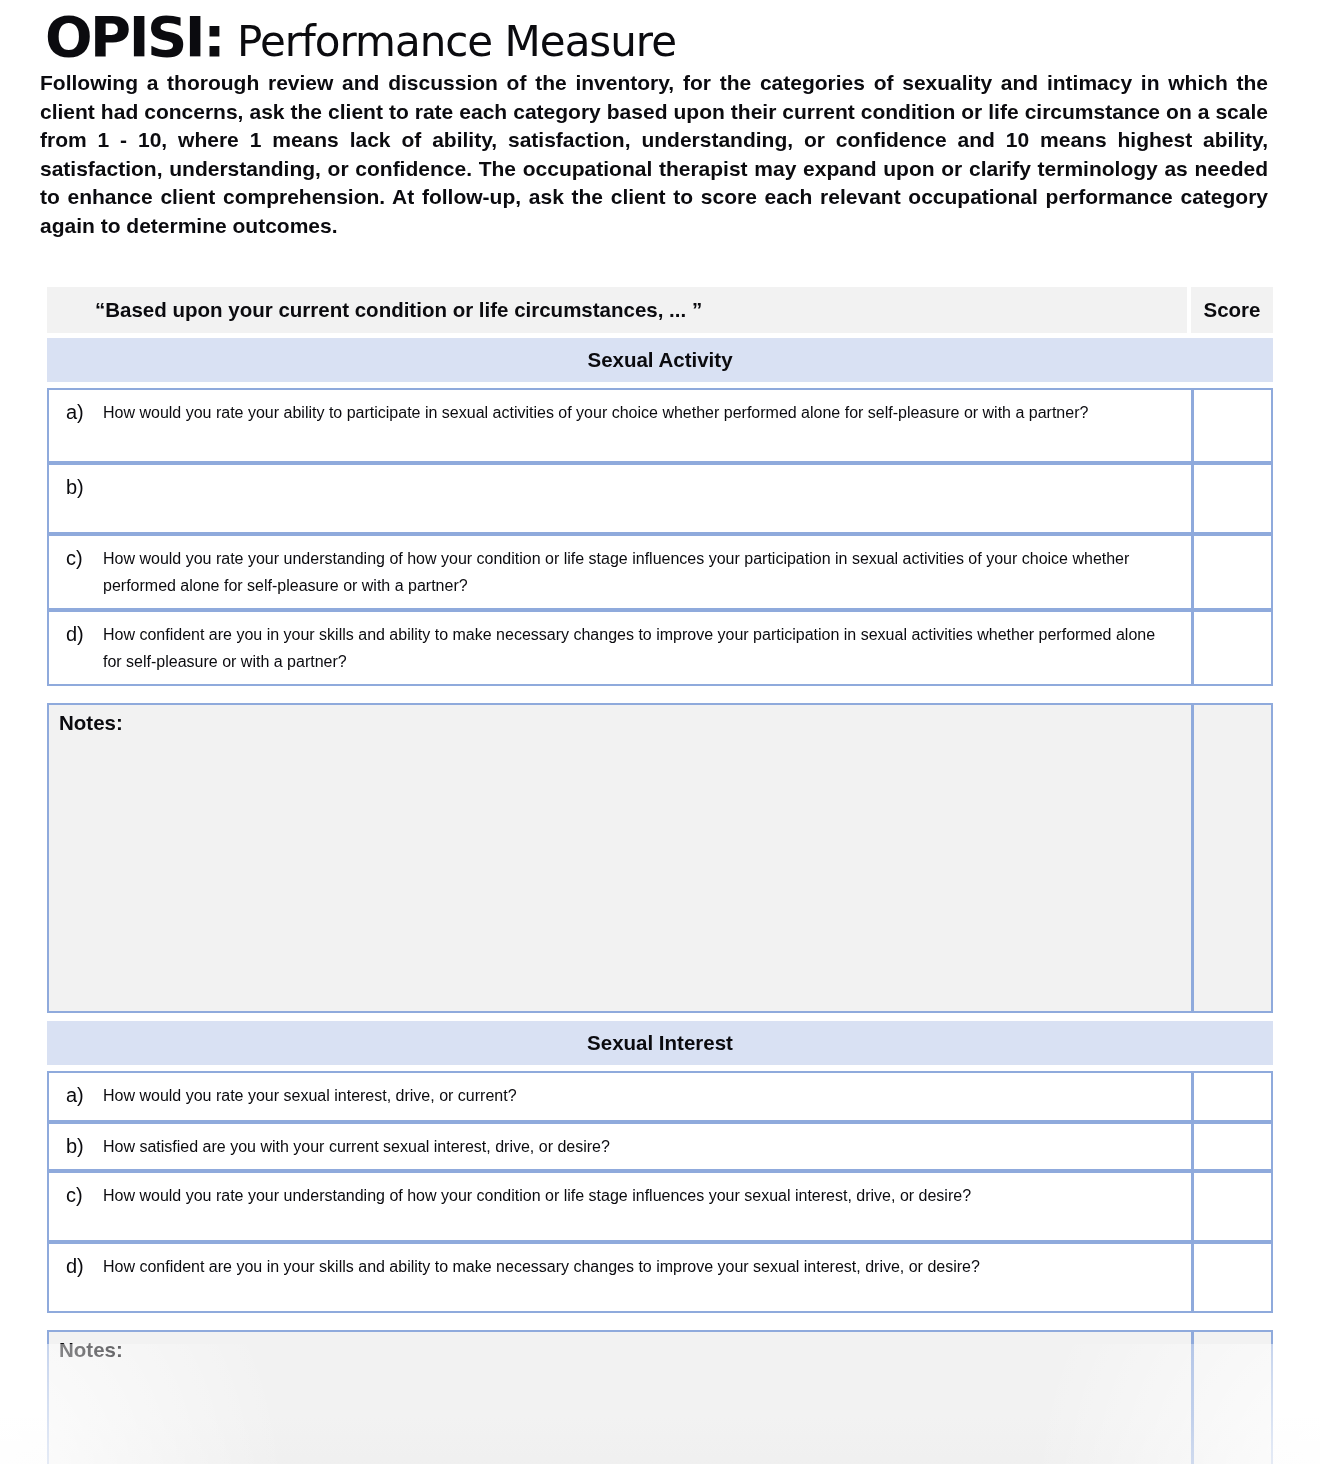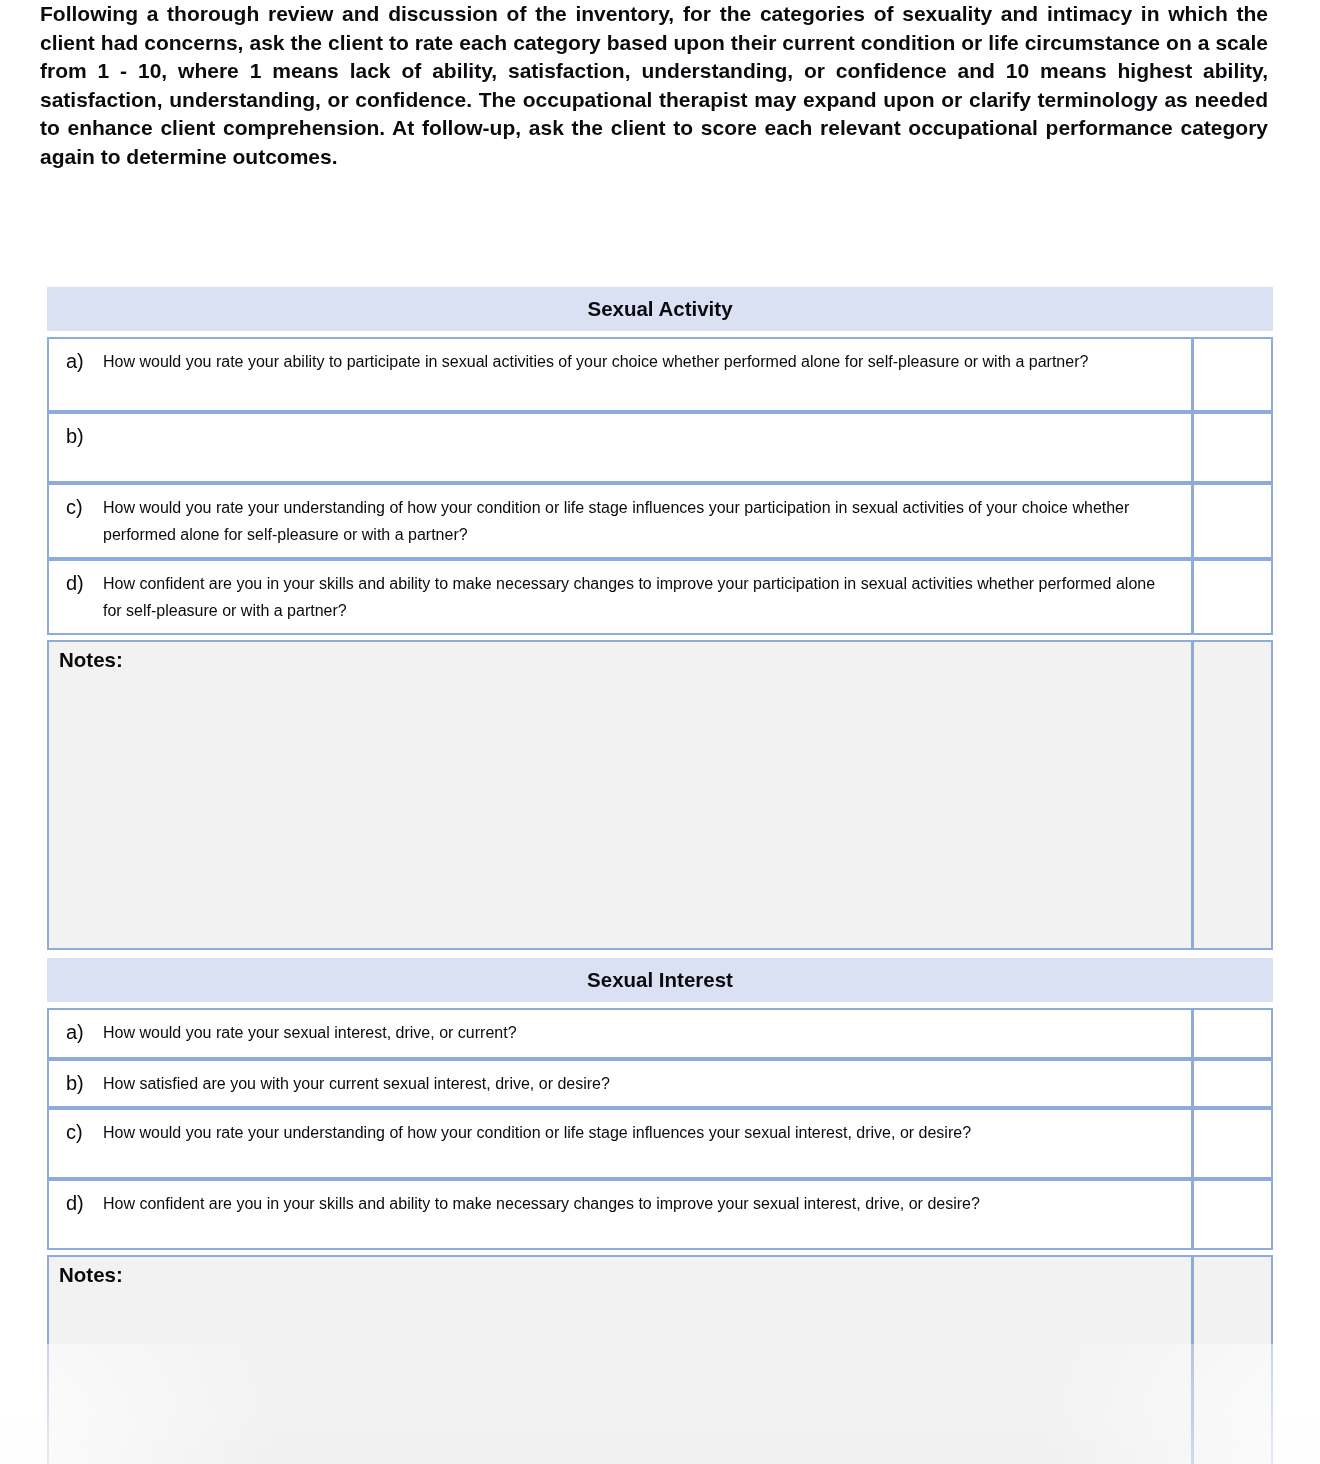--- a/index.html
+++ b/index.html
@@ -56,21 +56,21 @@
   .qblock { border: 2px solid #8faadc; }
   .qrow { display: flex; min-height: 71px; border-top: 4px solid #8faadc; background: #fff; }
   .qrow:first-child { border-top: none; }
   .qrow.short { min-height: 47px; }
   .qmain { flex: 1; display: flex; padding: 9px 24px 9px 0; }
   .qletter { width: 54px; padding-left: 17px; font-size: 20px; line-height: 27px; flex: none; }
   .qtext { flex: 1; font-size: 16px; line-height: 27px; }
   .scorecell { width: 80px; border-left: 3px solid #8faadc; flex: none; background: #fff; }
 
   .notesblock {
-    margin-top: 5px; border: 2px solid #8faadc;
+    margin-top: 17px; border: 2px solid #8faadc;
     display: flex; background: #f2f2f2;
   }
   .notesblock.first { height: 310px; }
   .notesblock.second { height: 210px; border-bottom: none; }
   .notes-main { flex: 1; padding: 6px 0 0 10px; }
   .notes-label { font-weight: bold; font-size: 20.5px; }
   .notes-value { font-size: 20px; }
   .notesblock .scorecell { background: #f2f2f2; }
 
   
@@ -81,25 +81,33 @@
       radial-gradient(circle at -3% 110%, rgba(255,255,255,0.96) 0, rgba(255,255,255,0) 24%),
       radial-gradient(circle at 103% 110%, rgba(255,255,255,0.96) 0, rgba(255,255,255,0) 24%),
       linear-gradient(to top, rgba(233,233,233,0.25) 0, rgba(255,255,255,0) 40%);
   }
 </style>
 </head>
 <body>
 
 <div class="page">
 
+  <div class="title-row">
+    <span class="logo">OPISI:</span>
+    <span class="subtitle">Performance Measure</span>
+  </div>
 
   <p class="intro">Following a thorough review and discussion of the inventory, for the categories of sexuality and intimacy in which the client had concerns, ask the client to rate each category based upon their current condition or life circumstance on a scale from 1 - 10, where 1 means lack of ability, satisfaction, understanding, or confidence and 10 means highest ability, satisfaction, understanding, or confidence. The occupational therapist may expand upon or clarify terminology as needed to enhance client comprehension. At follow-up, ask the client to score each relevant occupational performance category again to determine outcomes.</p>
 
   <div class="score-table">
 
+    <div class="thead">
+      <div class="hq">“Based upon your current condition or life circumstances, ... ”</div>
+      <div class="hs">Score</div>
+    </div>
 
     <div class="band">Sexual Activity</div>
 
     <div class="qblock">
       <div class="qrow">
         <div class="qmain">
           <span class="qletter">a)</span>
           <span class="qtext">How would you rate your ability to participate in sexual activities of your choice whether performed alone for self-pleasure or with a partner?</span>
         </div>
         <div class="scorecell"></div>

